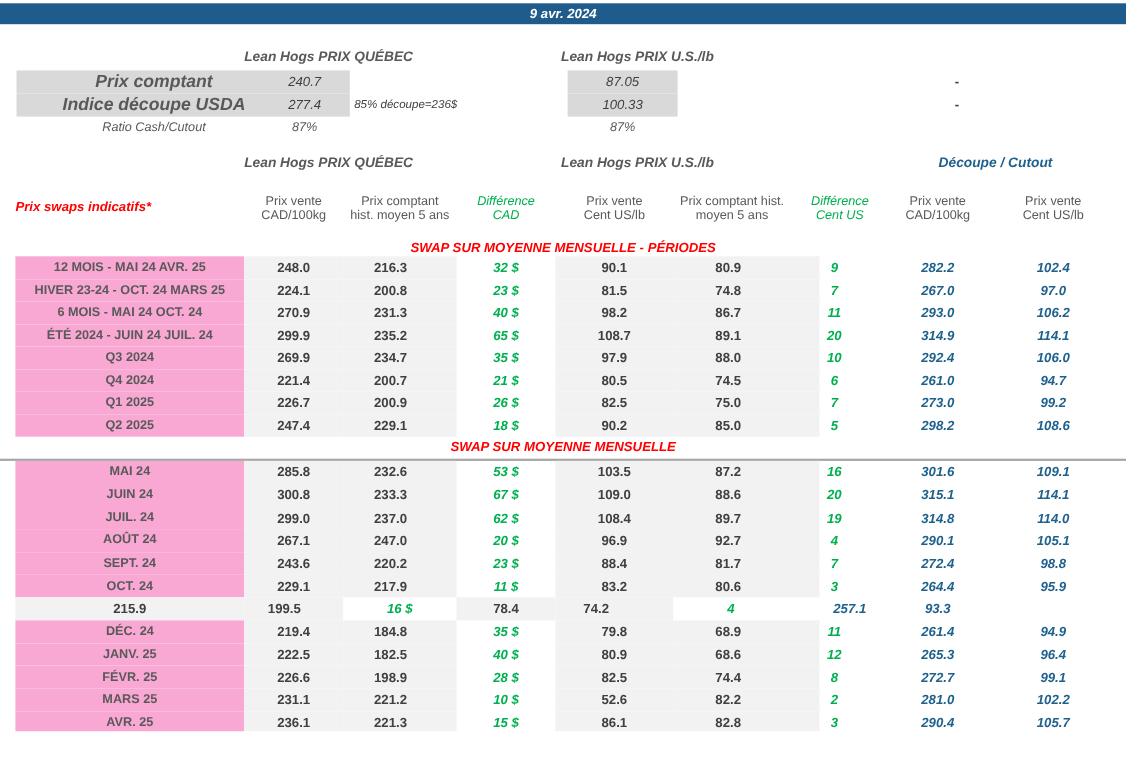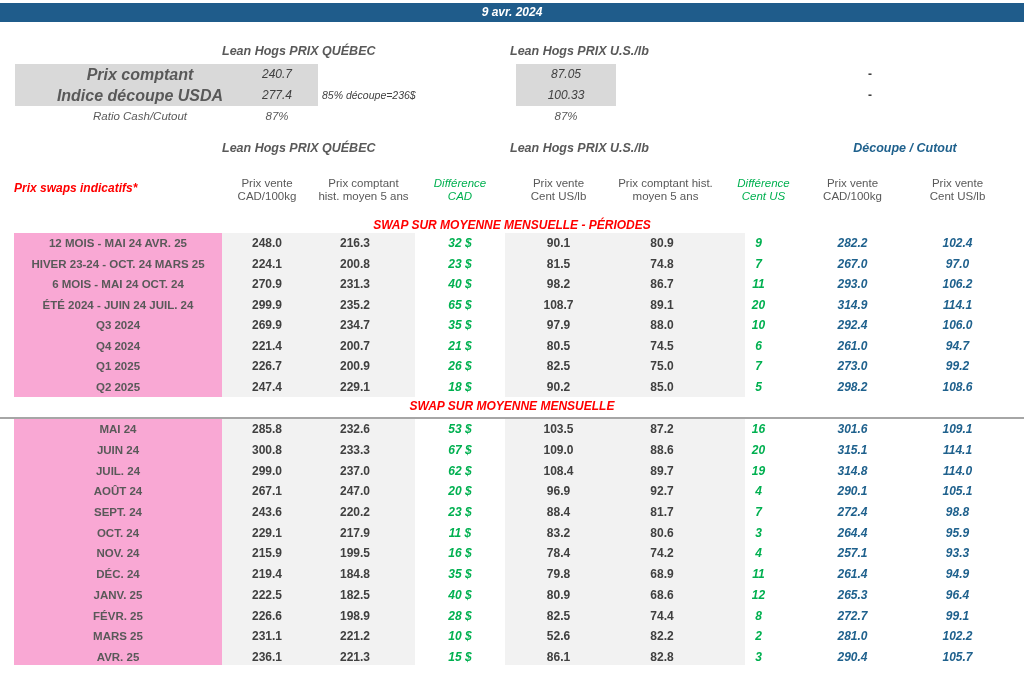--- a/index.html
+++ b/index.html
@@ -286,21 +286,20 @@
     <div class="cell band">229.1</div>
     <div class="cell band c-qch">217.9</div>
     <div class="cell green-val">11 $</div>
     <div class="cell band">83.2</div>
     <div class="cell band c-ush">80.6</div>
     <div class="cell green-val c-du">3</div>
     <div class="cell blue-val">264.4</div>
     <div class="cell blue-val">95.9</div>
   </div>
       <div class="srow grid9">
-    <div class="cell c-label">NOV. 24</div>
     <div class="cell band">215.9</div>
     <div class="cell band c-qch">199.5</div>
     <div class="cell green-val">16 $</div>
     <div class="cell band">78.4</div>
     <div class="cell band c-ush">74.2</div>
     <div class="cell green-val c-du">4</div>
     <div class="cell blue-val">257.1</div>
     <div class="cell blue-val">93.3</div>
   </div>
       <div class="srow grid9">

